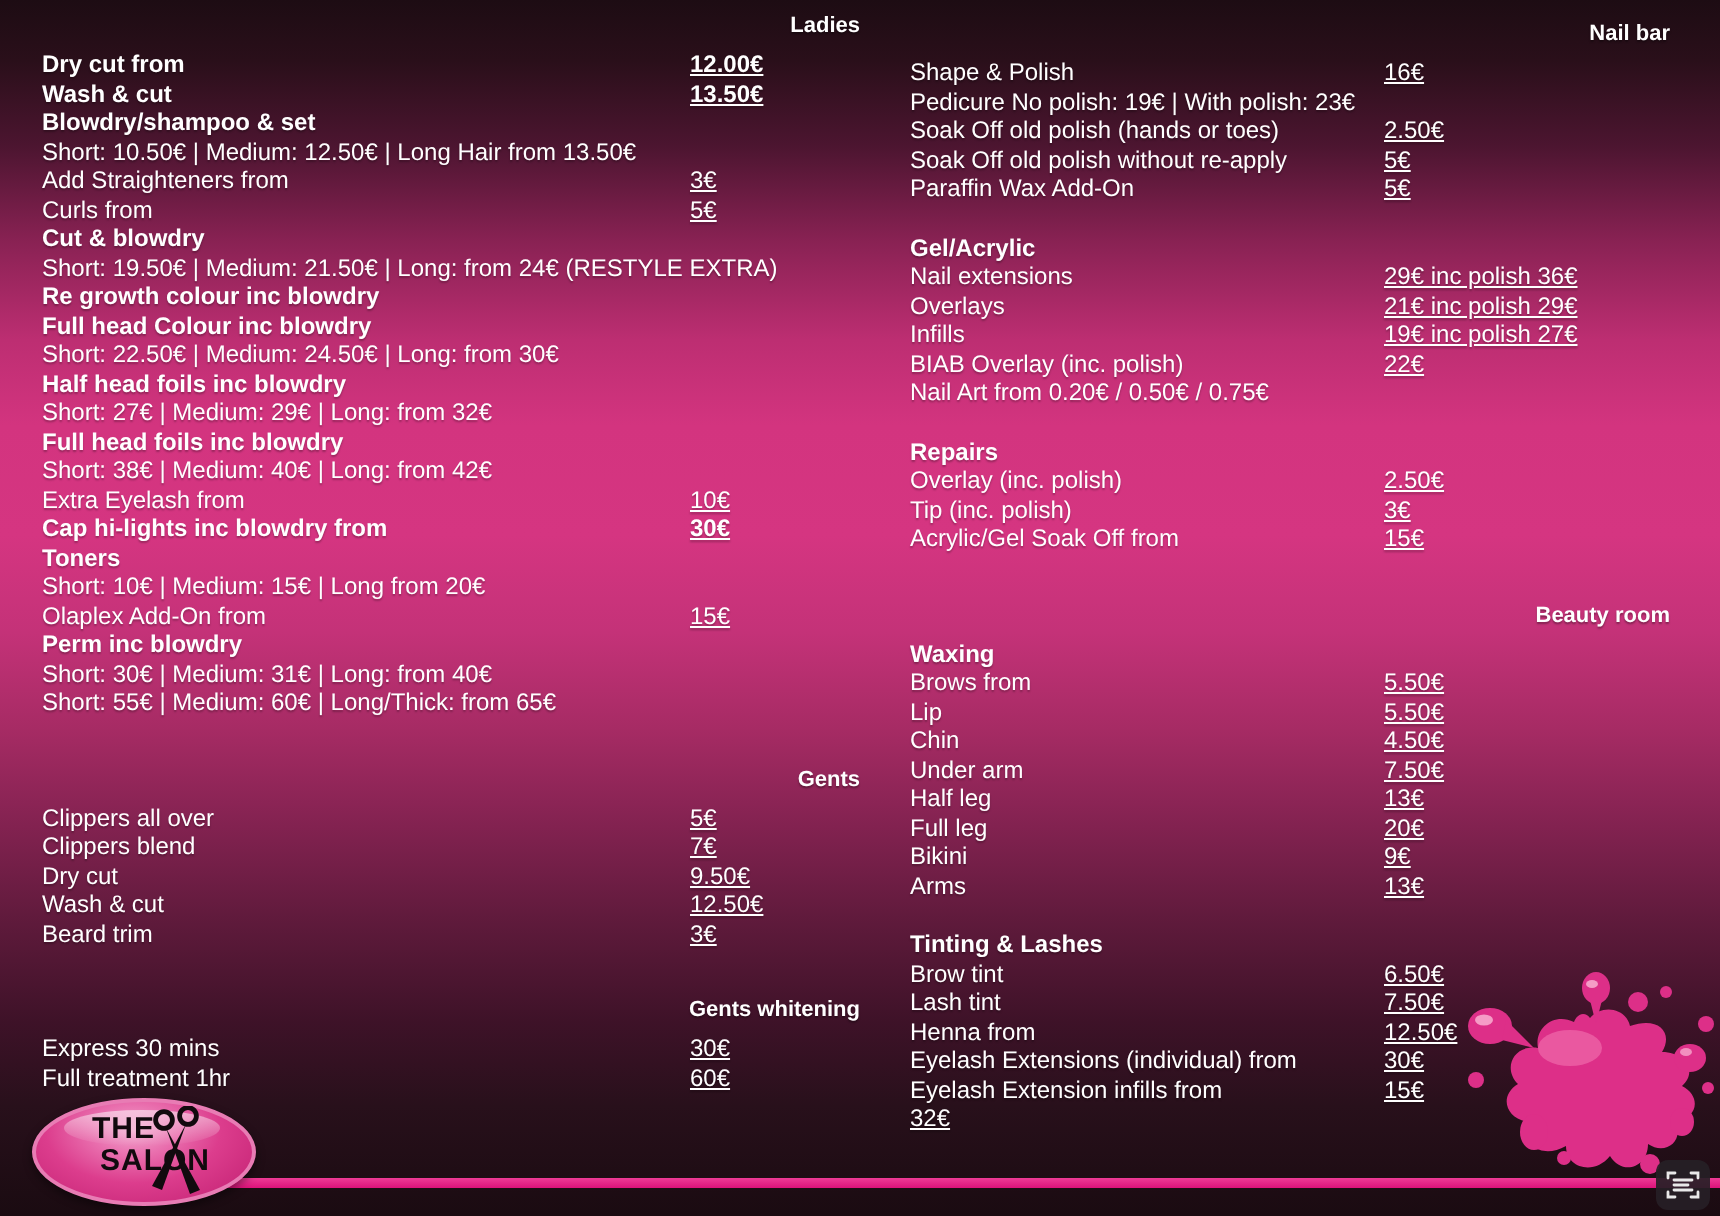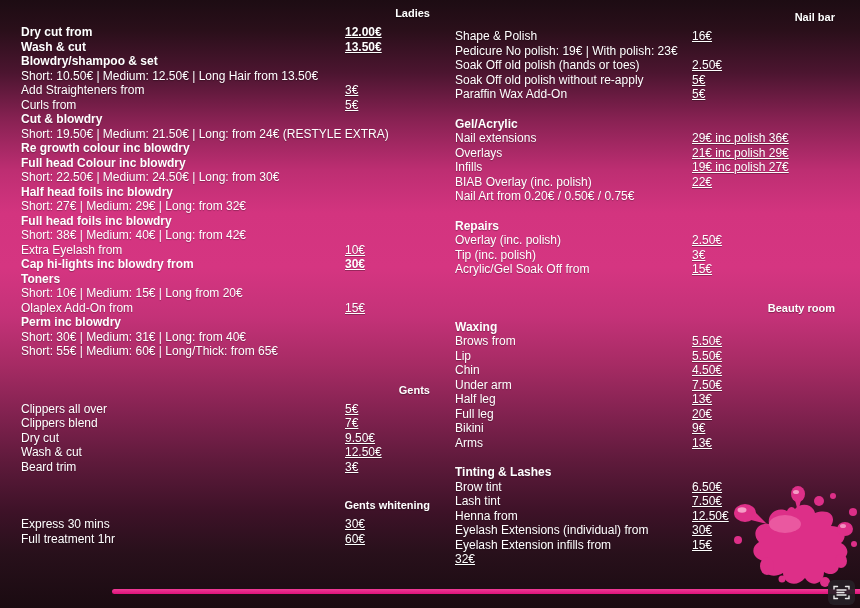--- a/index.html
+++ b/index.html
@@ -311,20 +311,33 @@
         <span class="label">Eyelash Extension infills from</span>
         <span class="price">15€</span>
       </div>
       <div class="row">
         <span class="price">32€</span>
       </div>
     </div>
 
   <div id="divider-line"></div>
 
+  <div id="logo">
+    <div class="gloss"></div>
+    <div class="logo-text">
+      <span class="l1">THE</span>
+      <span class="l2">SALON</span>
+    </div>
+    <svg class="scissors" width="36" height="48" viewBox="0 0 36 48">
+      <circle cx="12" cy="7" r="4.2" fill="none" stroke="#120a0e" stroke-width="2.4"></circle>
+      <circle cx="24" cy="5" r="4.2" fill="none" stroke="#120a0e" stroke-width="2.4"></circle>
+      <path d="M13 11 L30 42 L25 44 Z" fill="#120a0e"></path>
+      <path d="M23 9 L6 40 L11 42 Z" fill="#120a0e"></path>
+    </svg>
+  </div>
 
   <svg id="splat" viewBox="0 0 135 120">
     <g fill="#dd2f88">
       <path d="M70 27 C76 20 88 22 90 31 C104 26 112 34 106 44 C118 44 124 54 116 61
                C126 66 124 78 112 78 C118 88 108 96 99 90 C99 102 86 106 80 96
                C72 106 58 102 58 91 C46 98 34 90 40 79 C28 78 24 66 34 60
                C26 52 32 40 44 42 C42 32 52 24 62 29 C64 24 68 24 70 27 Z"></path>
       <ellipse cx="73" cy="12" rx="7" ry="8"></ellipse>
       <path d="M70 18 L76 18 L73 30 Z"></path>
       <circle cx="94" cy="19" r="5"></circle>

